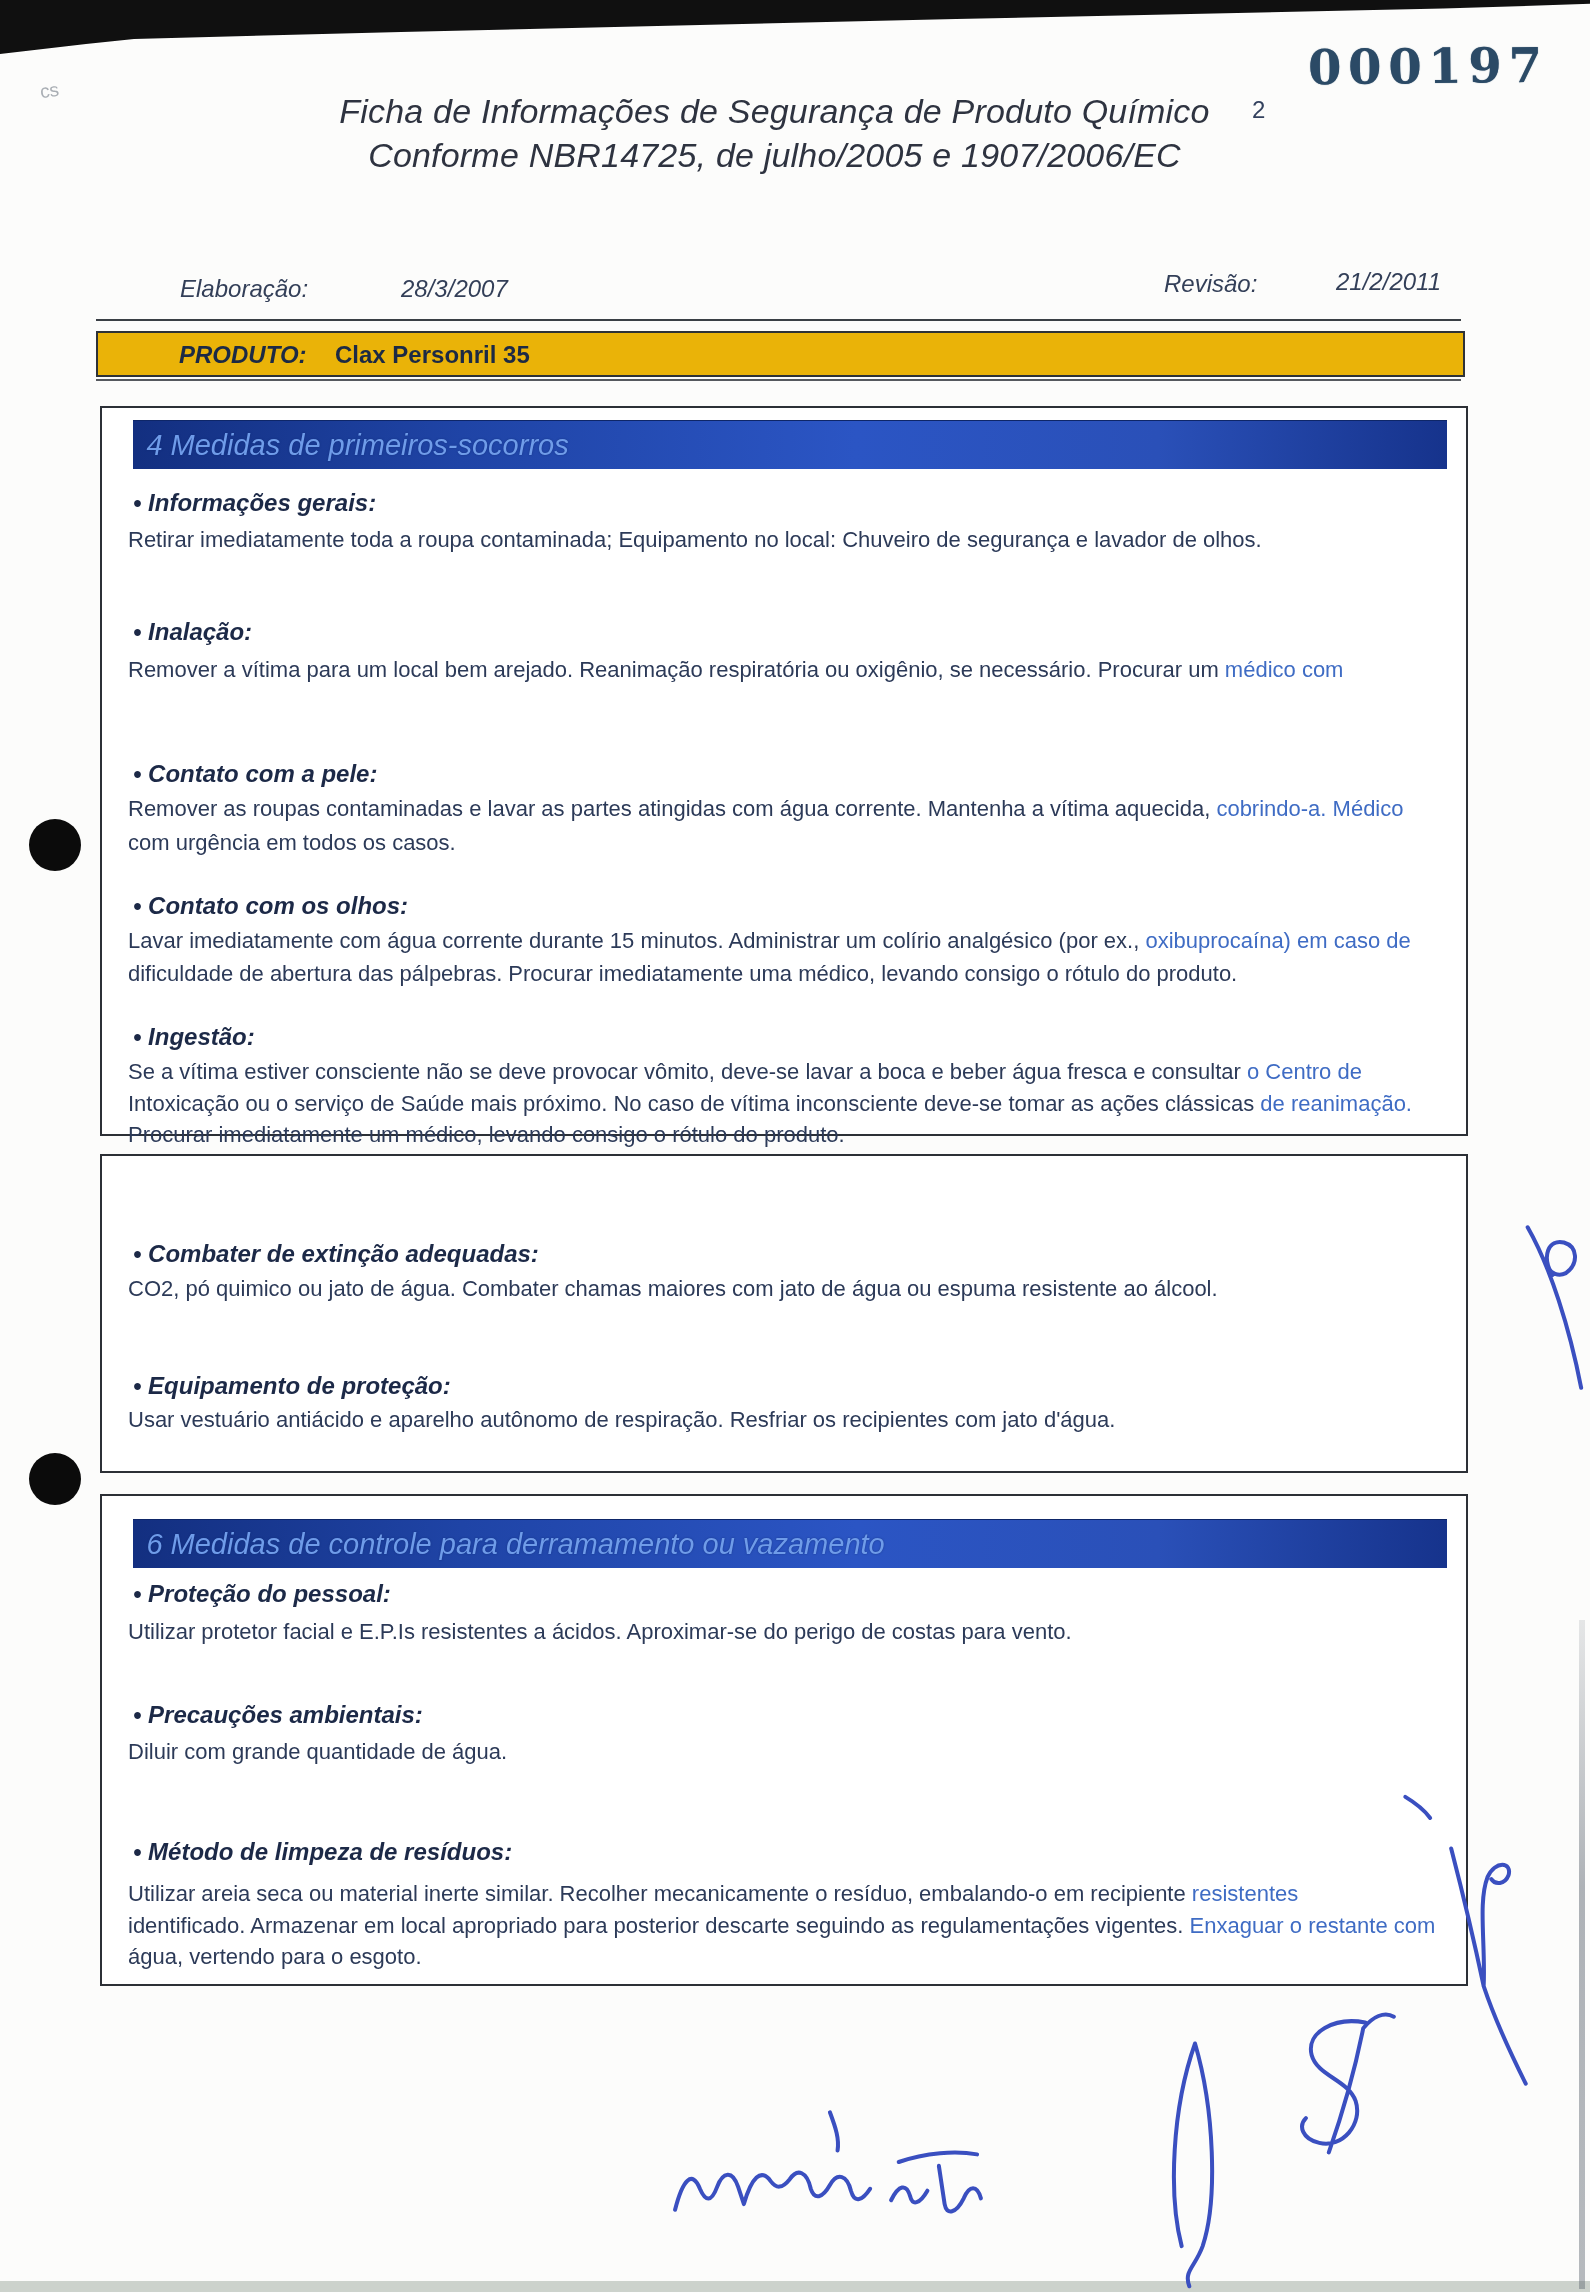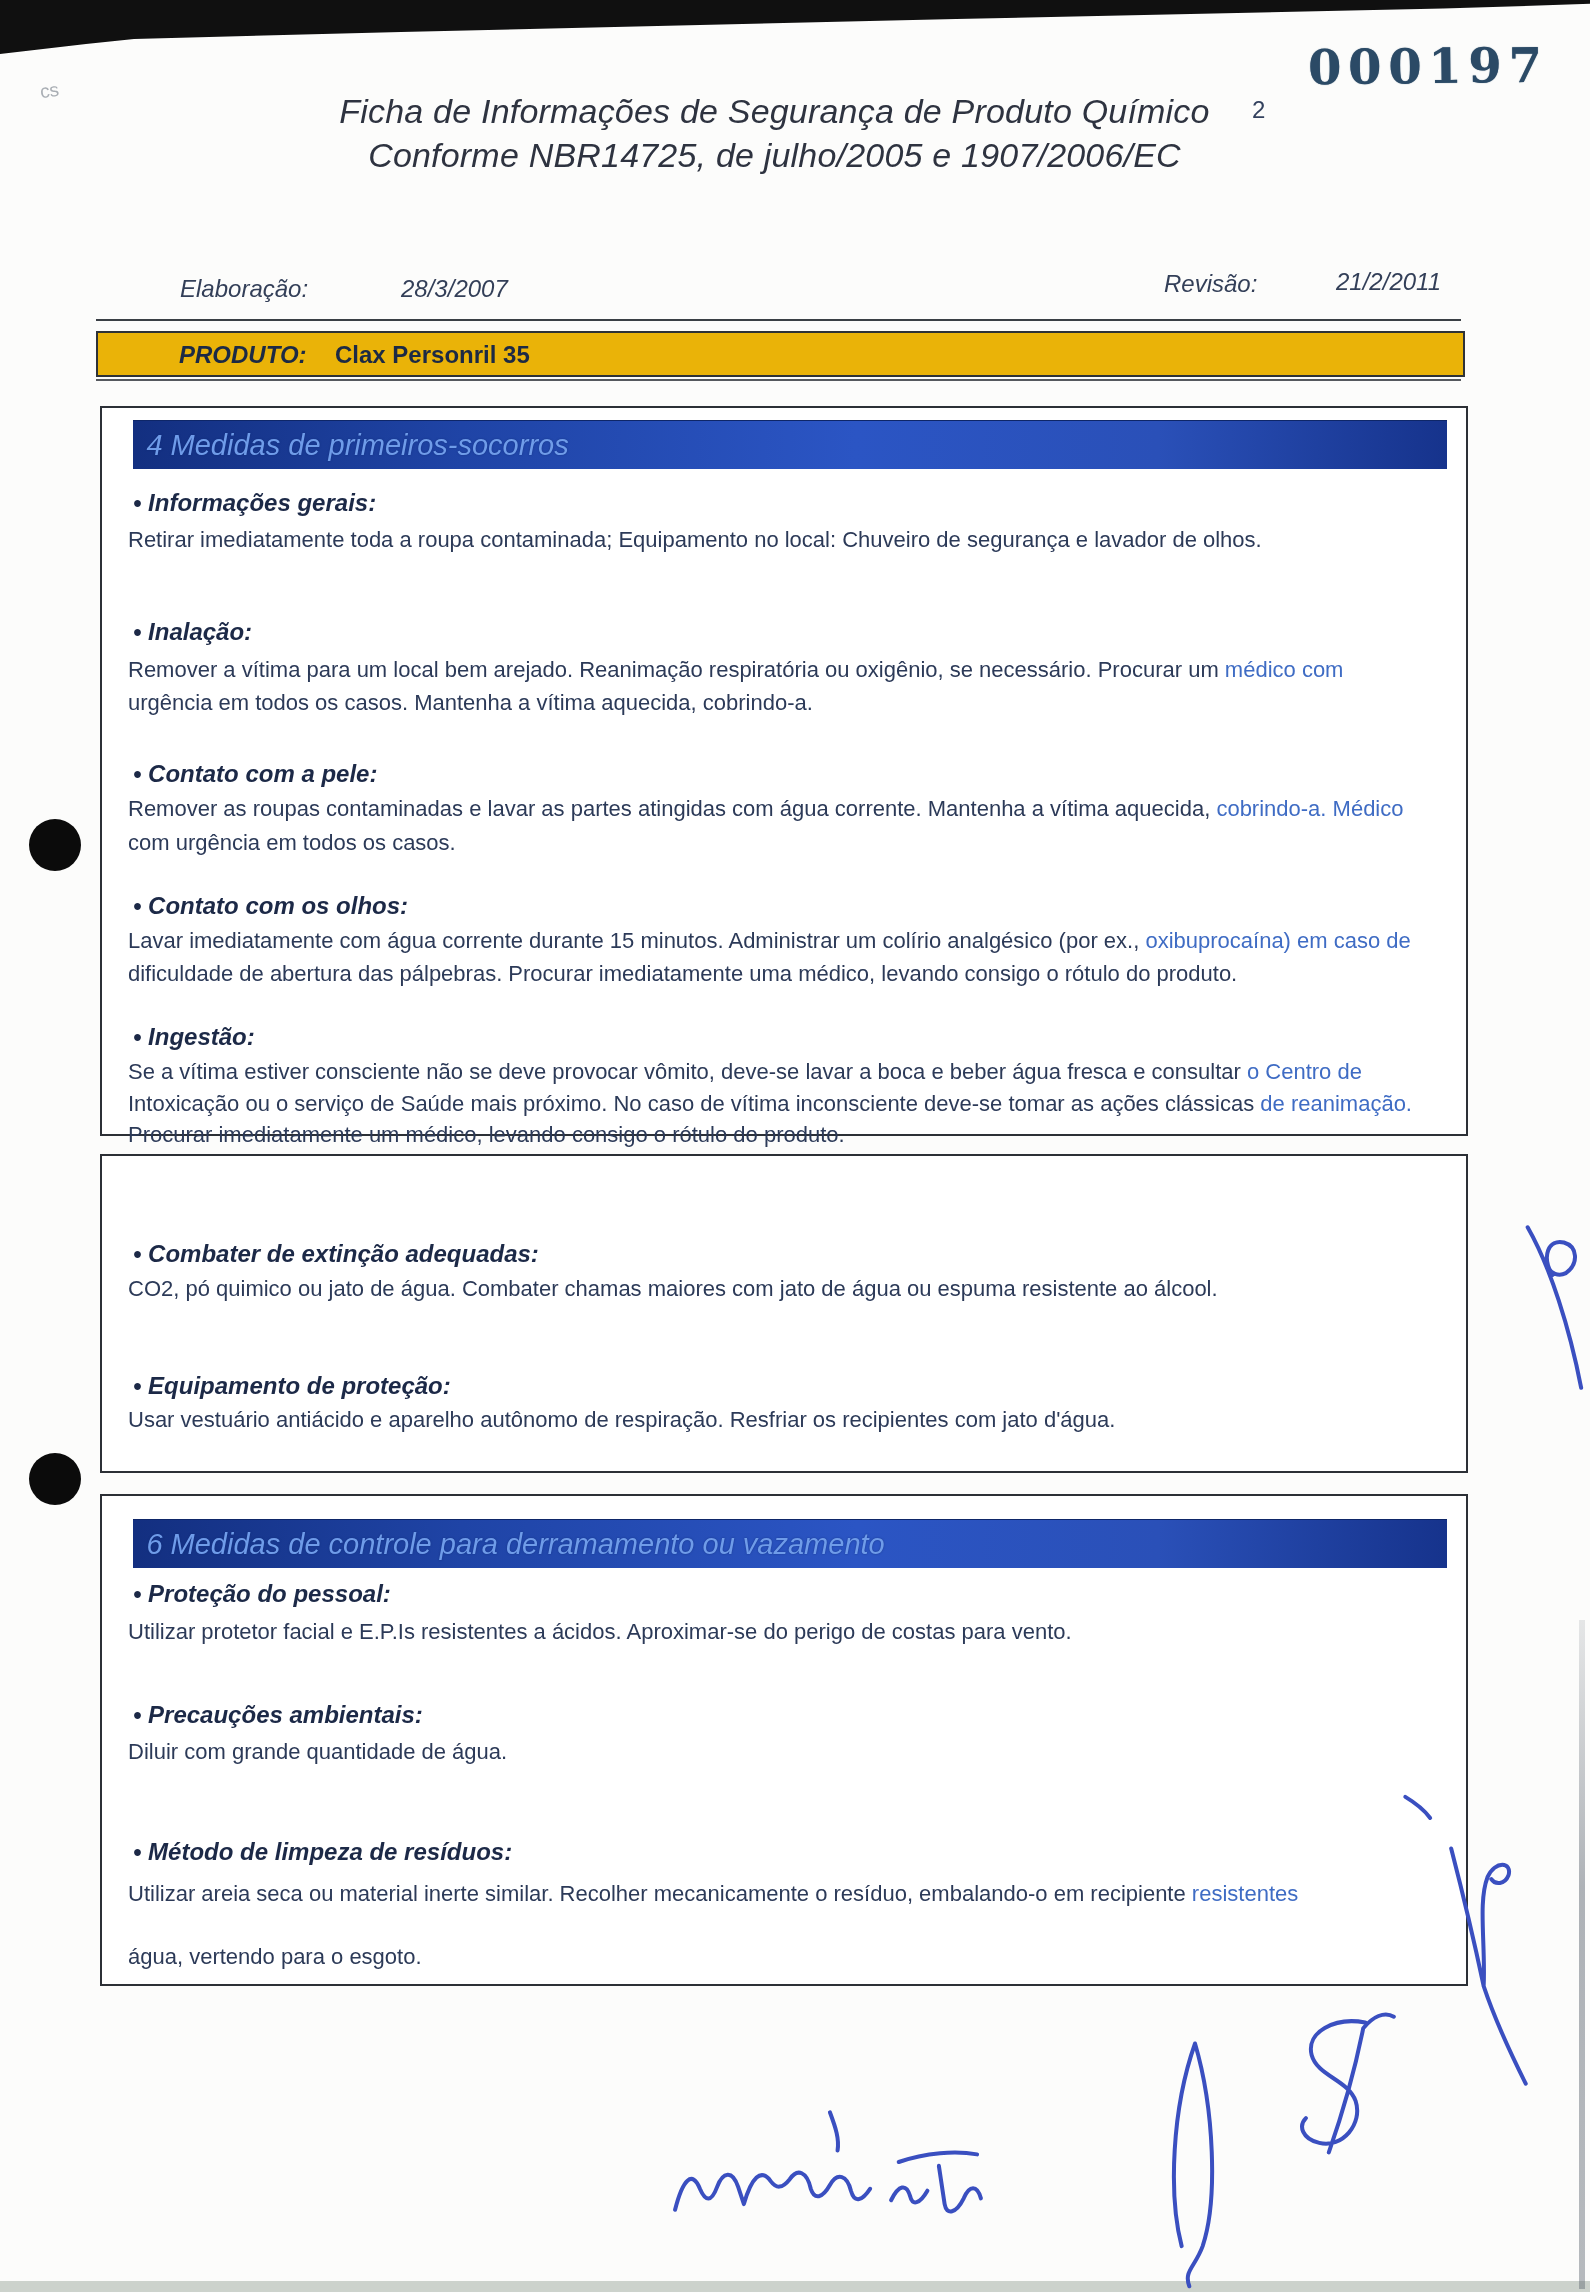--- a/index.html
+++ b/index.html
@@ -80,21 +80,20 @@
   <div class="box" style="top:406px;height:726px;">
     <div class="secbar" style="top:12.4px;">
       <span>4 Medidas de primeiros-socorros</span>
     </div>
 
     <div class="lbl" style="top:81px;">• Informações gerais:</div>
     <div class="bl" style="top:119px;text-align:center;"><span>Retirar imediatamente toda a roupa contaminada; Equipamento no local: Chuveiro de segurança e lavador de olhos.</span></div>
 
     <div class="lbl" style="top:210px;">• Inalação:</div>
     <div class="bl" style="top:249px;"><span>Remover a vítima  para um local bem arejado. Reanimação respiratória ou oxigênio, se necessário. Procurar um </span><span class="blu">médico com</span></div>
-    <div class="bl" style="top:282px;"><span>urgência em todos os casos. Mantenha a vítima aquecida, cobrindo-a.</span></div>
 
     <div class="lbl" style="top:352px;">• Contato com a pele:</div>
     <div class="bl" style="top:388px;"><span>Remover as roupas contaminadas e lavar as partes atingidas com água corrente. Mantenha a vítima aquecida, </span><span class="blu">cobrindo-a. Médico</span></div>
     <div class="bl" style="top:422px;"><span>com urgência em todos os casos.</span></div>
 
     <div class="lbl" style="top:484px;">• Contato com os olhos:</div>
     <div class="bl" style="top:520px;"><span>Lavar imediatamente com água corrente durante 15 minutos. Administrar um colírio analgésico (por ex., </span><span class="blu">oxibuprocaína) em caso de</span></div>
     <div class="bl" style="top:553px;"><span>dificuldade de abertura das pálpebras. Procurar imediatamente uma médico, levando consigo o rótulo do produto.</span></div>
 
     <div class="lbl" style="top:615px;">• Ingestão:</div>
@@ -118,20 +117,21 @@
     </div>
 
     <div class="lbl" style="top:84px;">• Proteção do pessoal:</div>
     <div class="bl" style="top:123px;"><span>Utilizar protetor facial  e E.P.Is resistentes a ácidos. Aproximar-se do perigo de costas para vento.</span></div>
 
     <div class="lbl" style="top:205px;">• Precauções ambientais:</div>
     <div class="bl" style="top:243px;"><span>Diluir com grande quantidade de água.</span></div>
 
     <div class="lbl" style="top:342px;">• Método de limpeza de resíduos:</div>
     <div class="bl" style="top:385px;"><span>Utilizar areia seca ou material inerte similar. Recolher mecanicamente o resíduo, embalando-o em recipiente </span><span class="blu">resistentes</span></div>
+    <div class="bl" style="top:417px;"><span>identificado. Armazenar em local apropriado para posterior descarte seguindo as regulamentações vigentes. </span><span class="blu">Enxaguar o restante com</span></div>
     <div class="bl" style="top:448px;"><span>água, vertendo para o esgoto.</span></div>
   </div>
 
   <svg class="ink" viewBox="0 0 1664 2398">
 
     <path d="M706,2312 C714,2280 724,2270 732,2290 C738,2304 744,2304 750,2288 C756,2272 766,2270 772,2288 L778,2306 C786,2278 796,2268 806,2282 C812,2290 818,2290 826,2280 C834,2268 844,2272 848,2290 C852,2302 860,2300 868,2286 C876,2272 886,2276 890,2292 C894,2306 902,2302 910,2290"></path>
 
     <path d="M932,2302 C940,2286 948,2284 952,2298 C954,2308 962,2306 970,2292 M982,2266 L988,2306 C990,2318 1000,2316 1008,2300 C1014,2286 1022,2286 1026,2300 M940,2262 C968,2252 1000,2250 1022,2254"></path>
     <path d="M868,2210 C874,2226 878,2238 876,2250"></path>
 

